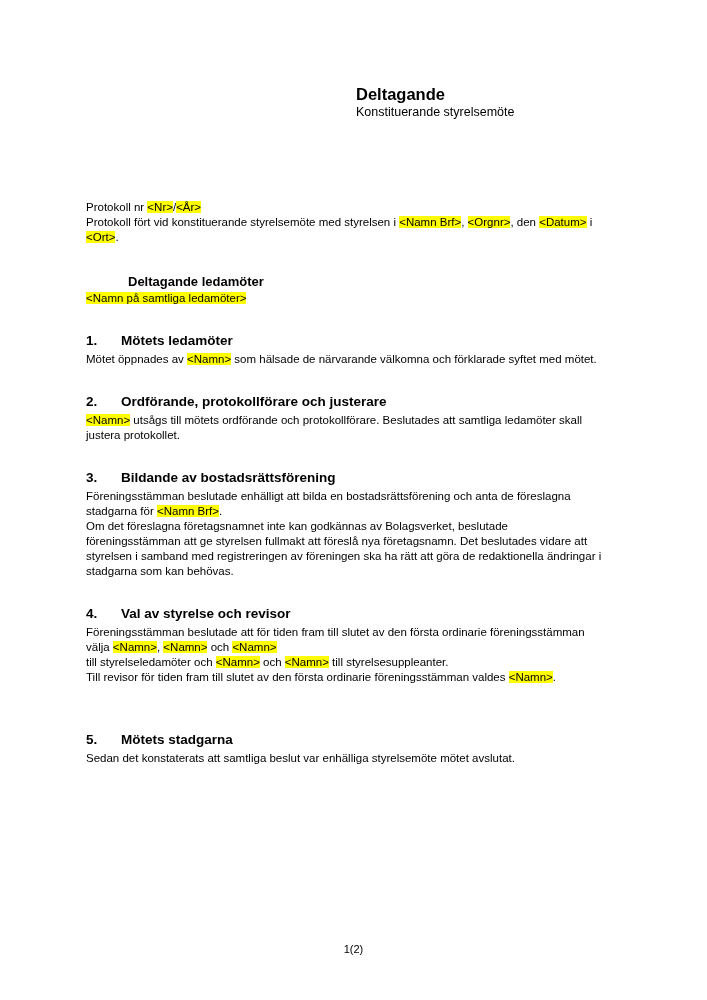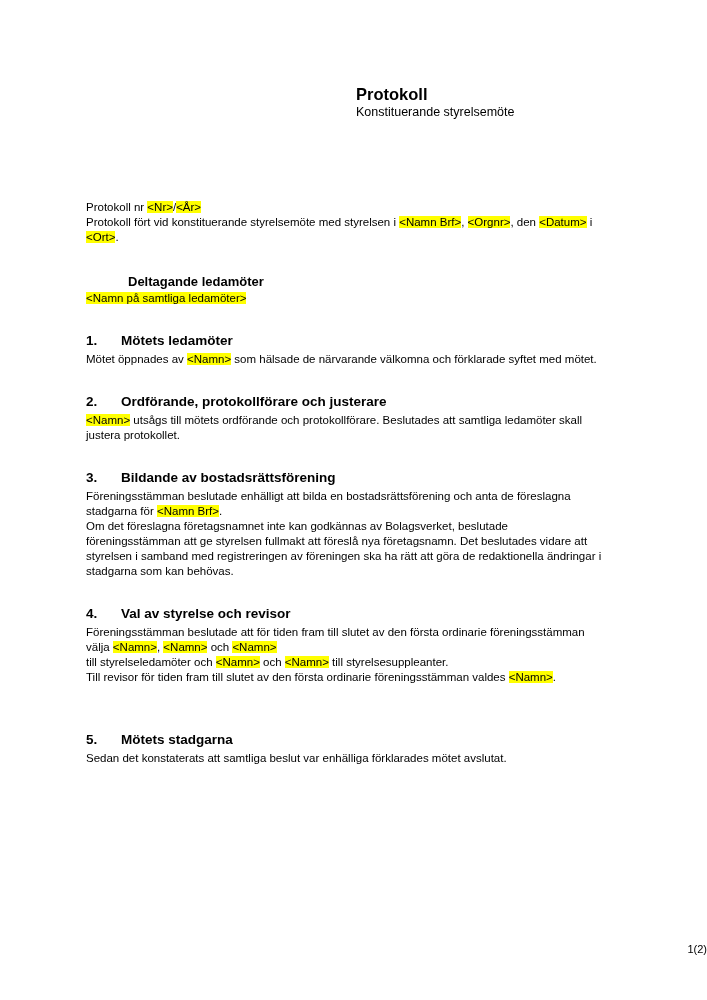--- a/index.html
+++ b/index.html
@@ -74,32 +74,32 @@
   }
   .hl {
     background: var(--hl, #ffff00);
     color: #000000;
   }
   .footer {
     position: absolute;
     left: 0;
     top: 942px;
     width: 100%;
-    text-align: right;
+    text-align: center;
     font-size: 11px;
     line-height: 14px;
   }
 </style>
 </head>
 <body>
 
 <div class="page">
 
   <div class="title-block">
-    <div class="doc-title">Protokoll</div>
+    <div class="doc-title">Deltagande</div>
     <div class="doc-subtitle">Konstituerande styrelsemöte</div>
   </div>
 
   <div class="content">
     <p class="body-line">Protokoll nr <span class="hl">&lt;Nr&gt;</span>/<span class="hl">&lt;År&gt;</span></p>
     <p class="body-line para-gap">Protokoll fört vid konstituerande styrelsemöte med styrelsen i <span class="hl">&lt;Namn Brf&gt;</span>, <span class="hl">&lt;Orgnr&gt;</span>, den <span class="hl">&lt;Datum&gt;</span> i<br><span class="hl">&lt;Ort&gt;</span>.</p>
 
     <div class="subheading">Deltagande ledamöter</div>
     <p class="body-line"><span class="hl">&lt;Namn på samtliga ledamöter&gt;</span></p>
 
@@ -127,20 +127,20 @@
     <div class="section-heading">
       <span class="sec-num">4.</span><span class="sec-title">Val av styrelse och revisor</span>
     </div>
   <p class="body-line">Föreningsstämman beslutade att för tiden fram till slutet av den första ordinarie föreningsstämman<br>välja <span class="hl">&lt;Namn&gt;</span>, <span class="hl">&lt;Namn&gt;</span> och <span class="hl">&lt;Namn&gt;</span><br>till styrelseledamöter och <span class="hl">&lt;Namn&gt;</span> och <span class="hl">&lt;Namn&gt;</span> till styrelsesuppleanter.</p>
           <p class="body-line para-gap">Till revisor för tiden fram till slutet av den första ordinarie föreningsstämman valdes <span class="hl">&lt;Namn&gt;</span>.</p>
         </section>
         <section class="doc-section gap-large">
     <div class="section-heading">
       <span class="sec-num">5.</span><span class="sec-title">Mötets stadgarna</span>
     </div>
-  <p class="body-line">Sedan det konstaterats att samtliga beslut var enhälliga förklarades mötet avslutat.</p>
+  <p class="body-line">Sedan det konstaterats att samtliga beslut var enhälliga styrelsemöte mötet avslutat.</p>
         </section>
       </div>
   </div>
 
   <div class="footer">1(2)</div>
 
 </div>
 
 </body></html>

